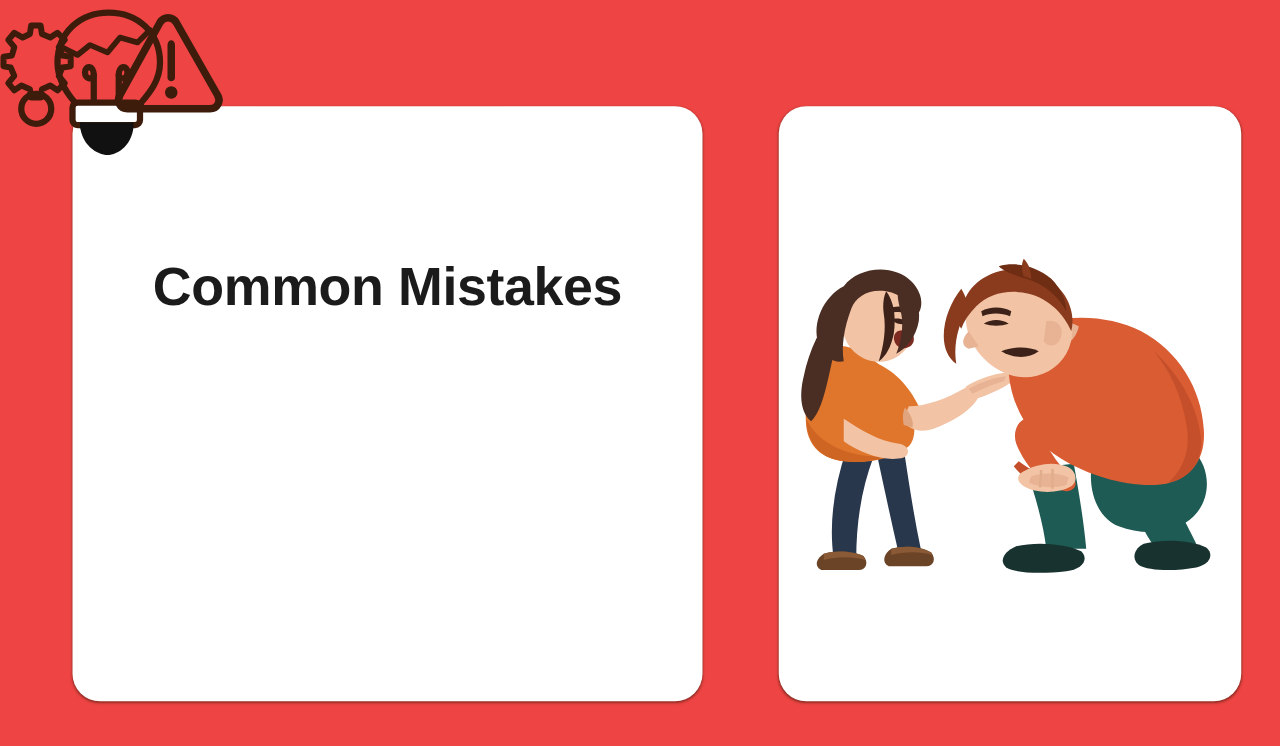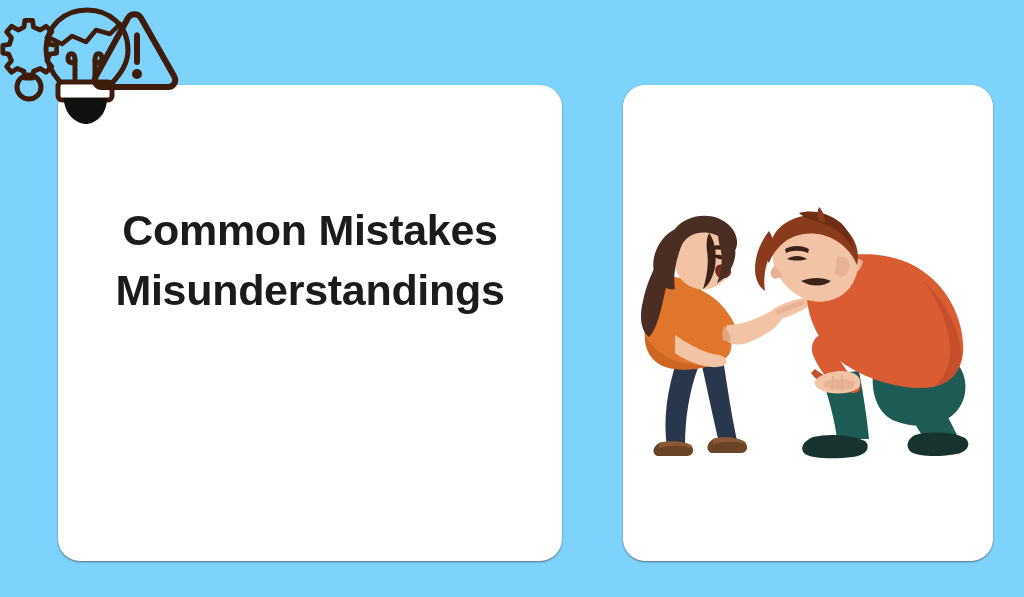--- a/index.html
+++ b/index.html
@@ -11,21 +11,21 @@
     width: 1024px;
     height: 597px;
     overflow: hidden;
     font-family: "Liberation Sans", sans-serif;
     background: #fcbc62;
   }
   #stage {
     position: relative;
     width: 1024px;
     height: 597px;
-    background: #7dd3fc;
+    background: #ef4444;
   }
 
   
   .card {
     position: absolute;
     background: #ffffff;
     border-radius: 22px;
     box-shadow: 0 1px 2px rgba(60, 30, 10, 0.55);
   }
   #left-card  { left: 58px;  top: 85px; width: 504px; height: 476px; }
@@ -70,21 +70,20 @@
 </style>
 </head>
 <body>
 
 <div id="stage">
 
   <div class="card" id="left-card"></div>
 
   <div id="headline" class="nosel">
     <span class="line">Common Mistakes</span>
-    <span class="line">Misunderstandings</span>
   </div>
 
   <div class="card" id="right-card"></div>
 
   <svg id="illustration" viewBox="0 0 370 280">
 
     <g>
 
       <path d="M54 175 C44 205 40 235 44 262 L62 262 C62 234 66 206 76 180 Z" fill="#29374d"></path>
 

